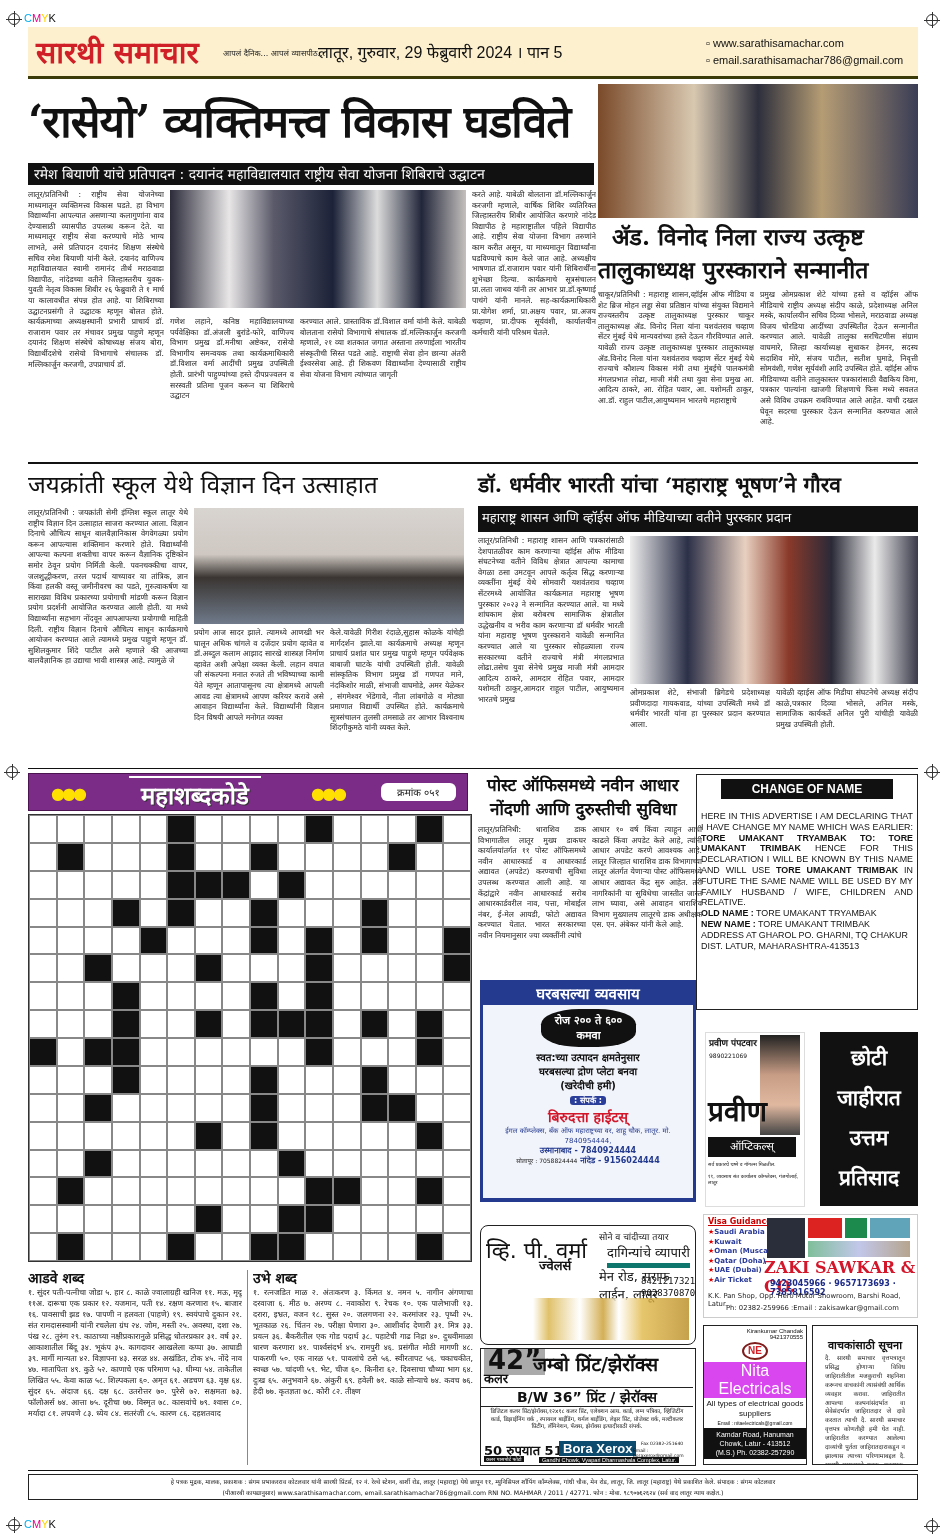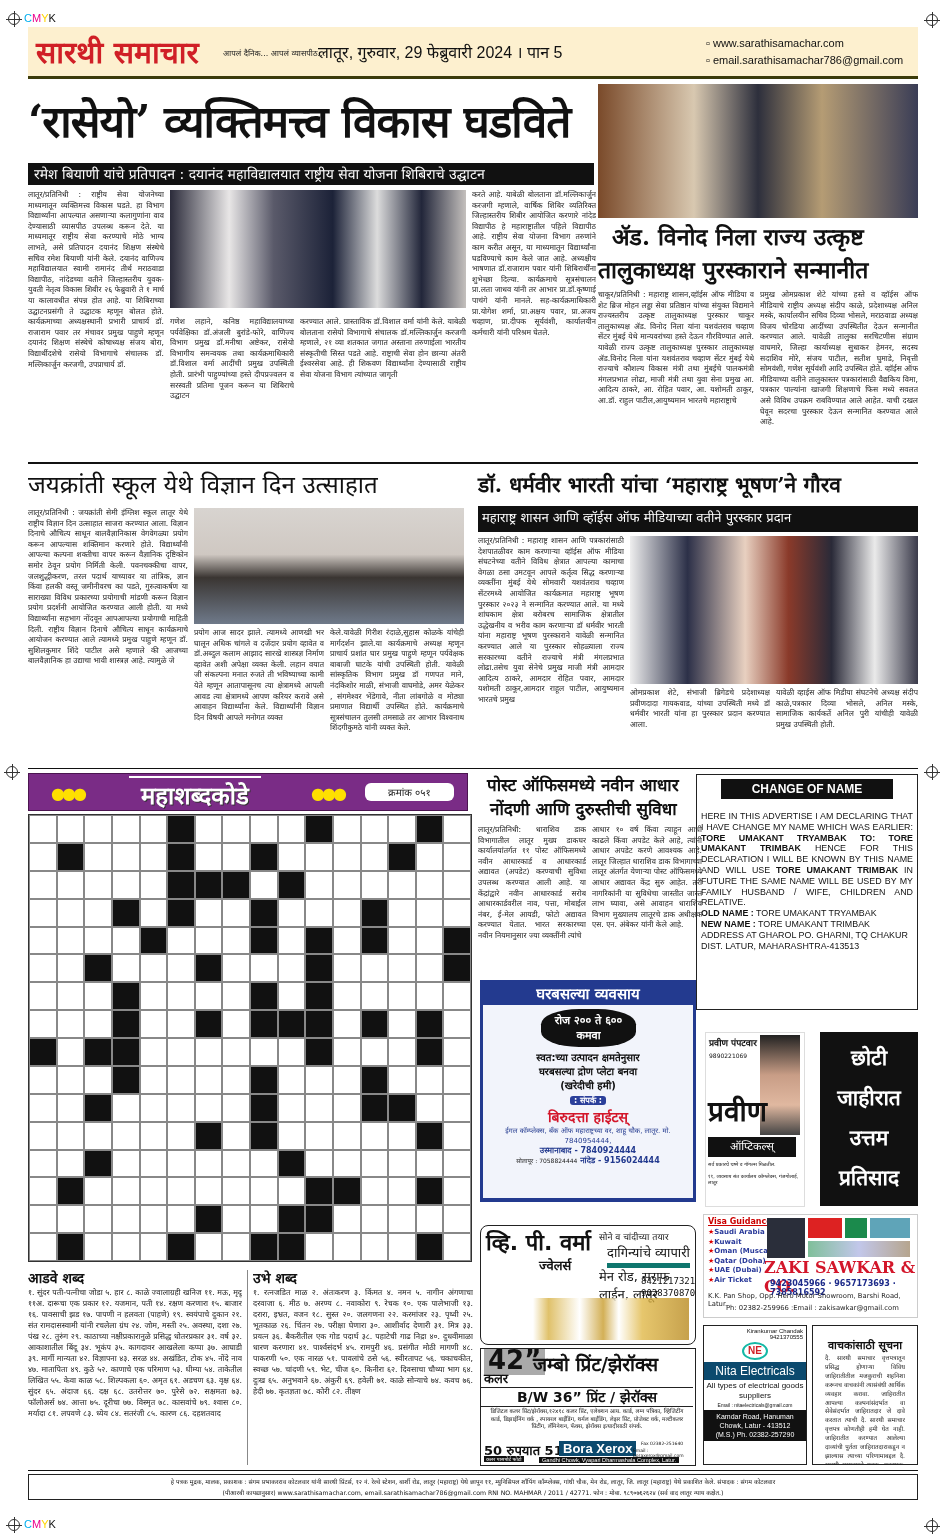--- a/index.html
+++ b/index.html
@@ -78,21 +78,21 @@
 <div class="abs photo" style="left:630px;top:536px;width:288px;height:148px;background:linear-gradient(90deg,#eee 0%,#2c3048 20%,#e8d0c0 40%,#8a3a2a 55%,#2a2a38 70%,#eaeaea 85%,#3a3a4a)"></div>
 <div class="abs body-text" style="left:630px;top:688px;width:140px;height:76px">ओमप्रकाश शेटे, संभाजी ब्रिगेडचे प्रदेशाध्यक्ष प्रवीणदादा गायकवाड, यांच्या उपस्थिती मध्ये डॉ धर्मवीर भारती यांना हा पुरस्कार प्रदान करण्यात आला.</div>
 <div class="abs body-text" style="left:776px;top:688px;width:142px;height:76px">यावेळी व्हाईस ऑफ मिडीया संघटनेचे अध्यक्ष संदीप काळे,पत्रकार दिव्या भोसले, अनिल मस्के, सामाजिक कार्यकर्ते अनिल पुरी यांचीही यावेळी प्रमुख उपस्थिती होती.</div>
 
 <div class="abs rule" style="left:28px;top:768px;width:890px;height:1px"></div>
 
 <div class="abs cw-header" style="left:28px;top:773px;width:440px;height:38px">
   <span class="abs" style="left:22px;top:10px;font-size:16px;color:#ffe000;letter-spacing:-3px">●●●</span>
   <span class="abs" style="left:100px;top:2px;font-size:24px;font-weight:bold;color:#fff;border-top:2px solid #fff;padding:0 12px;text-shadow:1px 1px 0 #333">महाशब्दकोडे</span>
   <span class="abs" style="left:282px;top:10px;font-size:16px;color:#ffe000;letter-spacing:-3px">●●●</span>
-  <span class="abs" style="left:336px;top:9px;background:#fff;color:#222;font-size:10px;padding:2px 23px;border-radius:6px">क्रमांक ०५१</span>
+  <span class="abs" style="left:352px;top:9px;background:#fff;color:#222;font-size:10px;padding:2px 16px;border-radius:6px">क्रमांक ०५१</span>
 </div>
 <div class="abs grid" id="cwgrid" style="left:28px;top:814px;width:444px;height:448px">
     <div></div>
     <div></div>
     <div></div>
     <div></div>
     <div></div>
     <div class="b"></div>
     <div></div>
     <div></div>
@@ -421,21 +421,21 @@
   <div style="position:absolute;left:141px;top:3px;width:22px;height:20px;background:#1b8a4c"></div>
   <div style="position:absolute;left:166px;top:3px;width:40px;height:20px;background:#5fa4b8"></div>
   <div style="position:absolute;left:104px;top:26px;width:102px;height:16px;background:linear-gradient(90deg,#7fbf9a,#c2c7ea,#b6a58e)"></div>
   <div style="position:absolute;left:60px;top:43px;color:#d3162a;font-weight:bold;font-size:16px;font-family:'DejaVu Serif',serif">ZAKI SAWKAR &amp; CO.</div>
   <div style="position:absolute;left:66px;top:64px;color:#1d2b8a;font-weight:bold;font-size:8px">9423045966 · 9657173693 · 7385816592</div>
   <div style="position:absolute;left:4px;top:77px;font-size:6.8px;color:#222">K.K. Pan Shop, Opp. Hero Motor Showroom, Barshi Road, Latur.</div>
   <div style="position:absolute;left:22px;top:89px;font-size:6.8px;color:#222">Ph: 02382-259966 :Email : zakisawkar@gmail.com</div>
 </div>
 
 <div class="abs box adv" style="left:480px;top:1225px;width:216px;height:120px;border-radius:8px;background:#fff">
-  <div style="position:absolute;left:5px;top:0;font-size:22px;font-weight:bold">व्हि. पी. वर्मा</div>
+  <div style="position:absolute;left:5px;top:8px;font-size:22px;font-weight:normal">व्हि. पी. वर्मा</div>
   <div style="position:absolute;left:58px;top:30px;font-size:13px;font-weight:bold">ज्वेलर्स</div>
   <div style="position:absolute;left:118px;top:4px;font-size:9px">सोने व चांदीच्या तयार</div>
   <div style="position:absolute;left:126px;top:17px;font-size:13px;border-bottom:5px solid #0f766e;padding-bottom:2px">दागिन्यांचे व्यापारी</div>
   <div style="position:absolute;left:118px;top:41px;font-size:13px">मेन रोड, सराफ लाईन, लातूर</div>
   <div style="position:absolute;left:160px;top:50px;font-size:9px;font-family:'DejaVu Sans Mono',monospace">8421217321</div>
   <div style="position:absolute;left:160px;top:62px;font-size:9px;font-family:'DejaVu Sans Mono',monospace">9028370870</div>
   <div style="position:absolute;left:52px;top:72px;width:156px;height:42px;background:linear-gradient(90deg,#fff 0%,#d8b246 10%,#fff 30%,#c89c2c 45%,#fff 55%,#e0b848 70%,#b88a20 100%);opacity:.8"></div>
 </div>
 
 <div class="abs box adv" style="left:480px;top:1348px;width:216px;height:118px;background:#fff">
@@ -448,22 +448,22 @@
   <div style="position:absolute;left:3px;top:107px;font-size:5px;background:#111;color:#fff;padding:0 2px">कलर पासपोर्ट फोटो</div>
   <div style="position:absolute;left:78px;top:92px;background:#0c4a6e;color:#fff;font-size:13px;font-weight:bold;padding:0 4px;font-family:'Liberation Sans',sans-serif">Bora Xerox</div>
   <div style="position:absolute;left:160px;top:92px;font-size:4.5px">Fax 02382-251640</div>
   <div style="position:absolute;left:152px;top:99px;font-size:4.5px">Email : boraxerox@gmail.com</div>
   <div style="position:absolute;left:58px;top:108px;background:#111;color:#fff;font-size:5.6px;padding:0 3px;font-family:'Liberation Sans',sans-serif">Gandhi Chowk, Vyapari Dharmashala Complex, Latur.</div>
 </div>
 
 <div class="abs box adv" style="left:703px;top:1325px;width:104px;height:140px;background:#fff;text-align:center;font-family:'Liberation Sans',sans-serif">
   <div style="font-size:6px;text-align:right;padding-right:3px;margin-top:2px">Kirankumar Chandak</div>
   <div style="font-size:6px;text-align:right;padding-right:3px">9421370555</div>
-  <div style="width:26px;height:18px;margin:2px auto;border:2px solid #14b8a6;border-radius:50%;color:#d01f26;font-weight:bold;font-size:10px;line-height:14px">NE</div>
-  <div style="background:#0c4a6e;color:#fff;font-size:12px;line-height:18px">Nita Electricals</div>
+  <div style="width:26px;height:18px;margin:2px auto;border:2px solid #7f1d1d;border-radius:50%;color:#d01f26;font-weight:bold;font-size:10px;line-height:14px">NE</div>
+  <div style="background:#d946ef;color:#fff;font-size:16px;line-height:18px">Nita Electricals</div>
   <div style="font-size:8px;line-height:10px;padding:1px">All types of electrical goods suppliers</div>
   <div style="font-size:5px">Email : nitaelectricals@gmail.com</div>
   <div style="background:#111;color:#fff;font-size:7px;line-height:9px;padding:2px;margin-top:2px">
     <div>Kamdar Road, Hanuman Chowk, Latur - 413512</div>
     <div>(M.S.) Ph. 02382-257290</div>
   </div>
 </div>
 
 <div class="abs box adv" style="left:812px;top:1325px;width:106px;height:140px;padding:12px;background:#fff">
   <div style="font-size:11px;font-weight:bold;text-align:center;line-height:16px">वाचकांसाठी सूचना</div>

